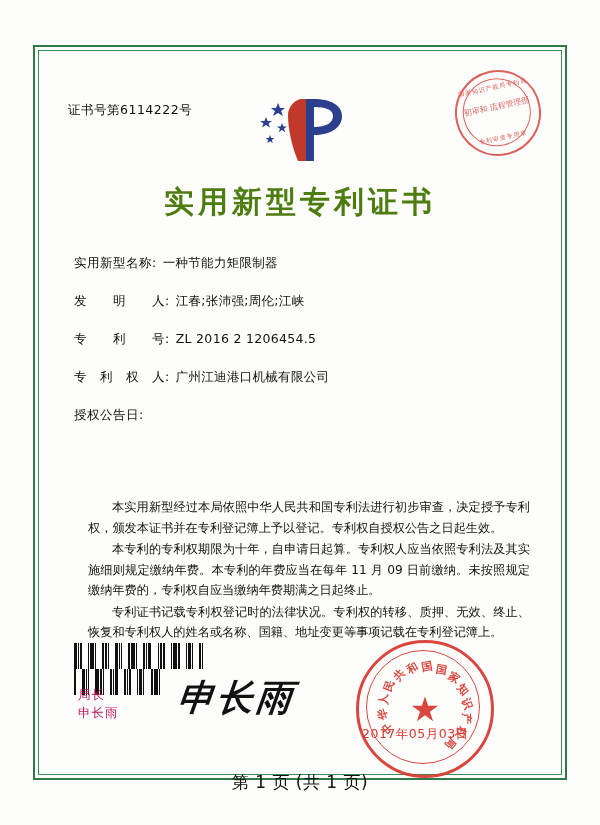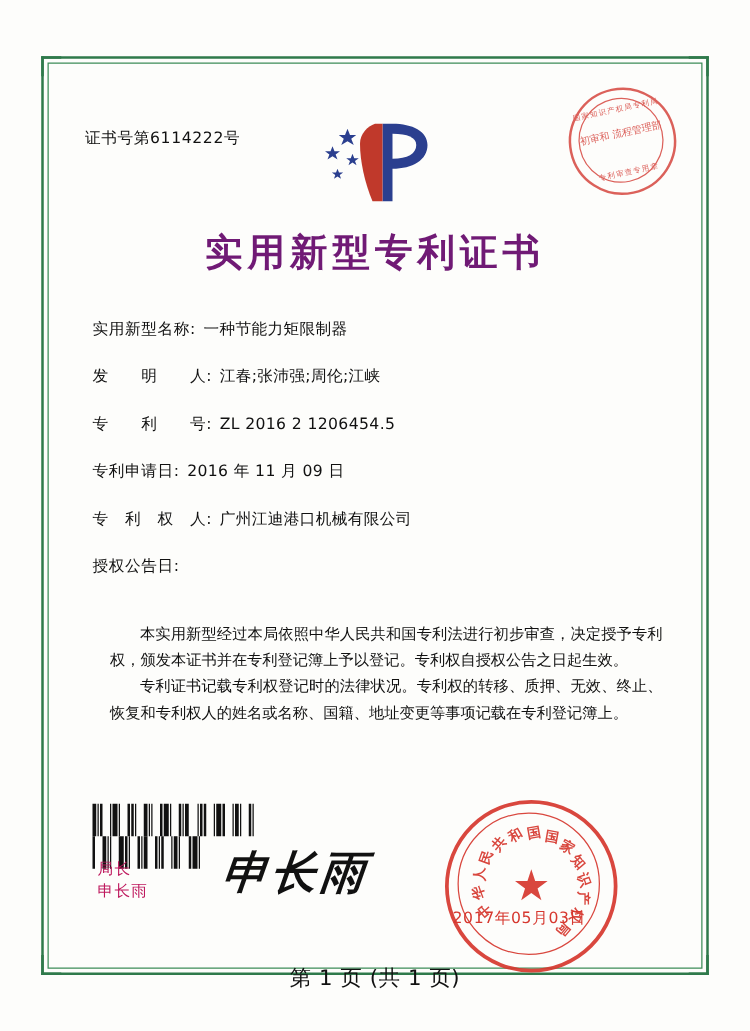--- a/index.html
+++ b/index.html
@@ -113,21 +113,21 @@
   
   .title {
     position: absolute;
     left: 0;
     top: 182px;
     width: 600px;
     text-align: center;
     font-size: 30px;
     font-weight: bold;
     letter-spacing: 4px;
-    color: #701a75;
+    color: #4d7c0f;
   }
 
   
   .fields {
     position: absolute;
     left: 74px;
     top: 255px;
     width: 460px;
   }
   .field-row {
@@ -310,34 +310,31 @@
     </div>
     <div class="field-row">
       <span class="lab">发　　明　　人:</span>
       <span class="val">江春;张沛强;周伦;江峡</span>
     </div>
     <div class="field-row">
       <span class="lab">专　　利　　号:</span>
       <span class="val">ZL 2016 2 1206454.5</span>
     </div>
     <div class="field-row">
-      <span class="lab">专利申请日:</span>
-      <span class="val">2016 年 11 月 09 日</span>
-    </div>
-    <div class="field-row">
       <span class="lab">专　利　权　人:</span>
       <span class="val">广州江迪港口机械有限公司</span>
     </div>
     <div class="field-row">
       <span class="lab">授权公告日:</span>
     </div>
   </div>
 
   <div class="body-text">
     <p>本实用新型经过本局依照中华人民共和国专利法进行初步审查，决定授予专利权，颁发本证书并在专利登记簿上予以登记。专利权自授权公告之日起生效。</p>
+    <p>本专利的专利权期限为十年，自申请日起算。专利权人应当依照专利法及其实施细则规定缴纳年费。本专利的年费应当在每年 11 月 09 日前缴纳。未按照规定缴纳年费的，专利权自应当缴纳年费期满之日起终止。</p>
     <p>专利证书记载专利权登记时的法律状况。专利权的转移、质押、无效、终止、恢复和专利权人的姓名或名称、国籍、地址变更等事项记载在专利登记簿上。</p>
   </div>
 
   <div class="barcode">
     <span style="width:3px"></span><span style="width:1px"></span><span style="width:2px"></span>
     <span style="width:1px"></span><span style="width:4px"></span><span style="width:1px"></span>
     <span style="width:2px"></span><span style="width:2px"></span><span style="width:1px"></span>
     <span style="width:3px"></span><span style="width:1px"></span><span style="width:1px"></span>
     <span style="width:2px"></span><span style="width:4px"></span><span style="width:1px"></span>
     <span style="width:2px"></span><span style="width:1px"></span><span style="width:3px"></span>

